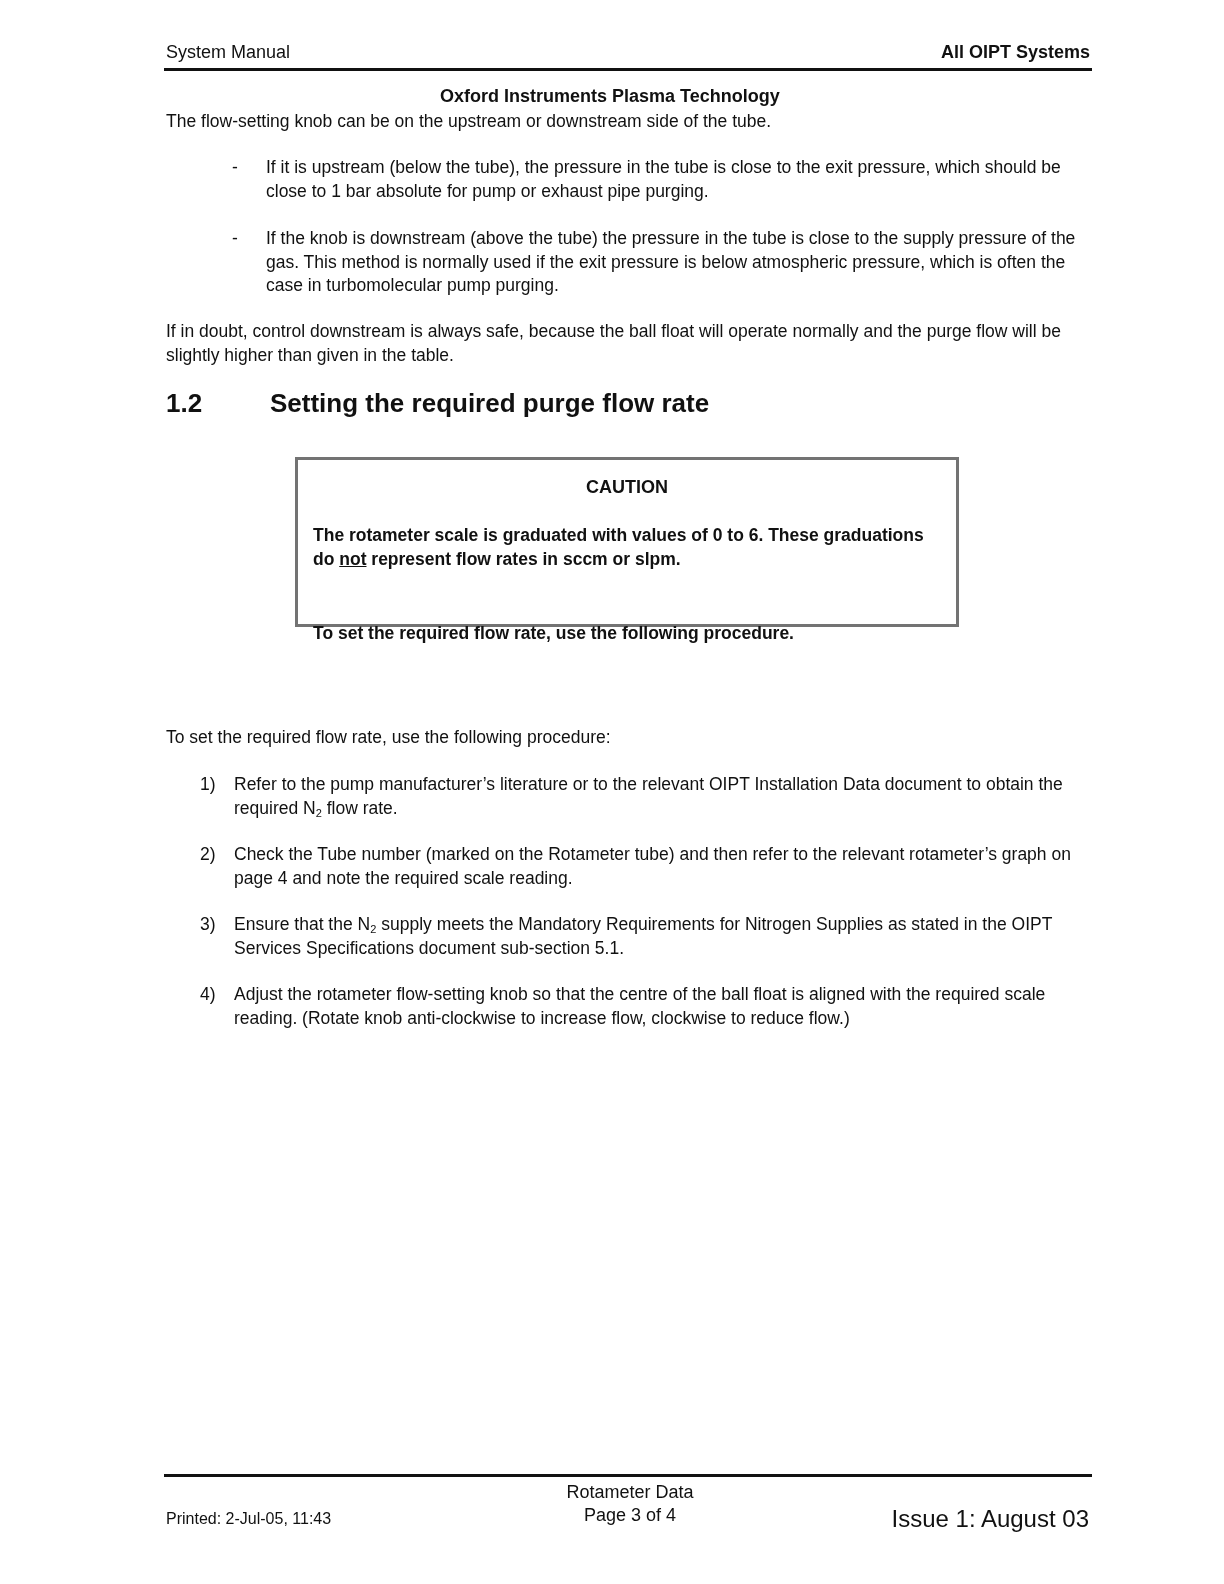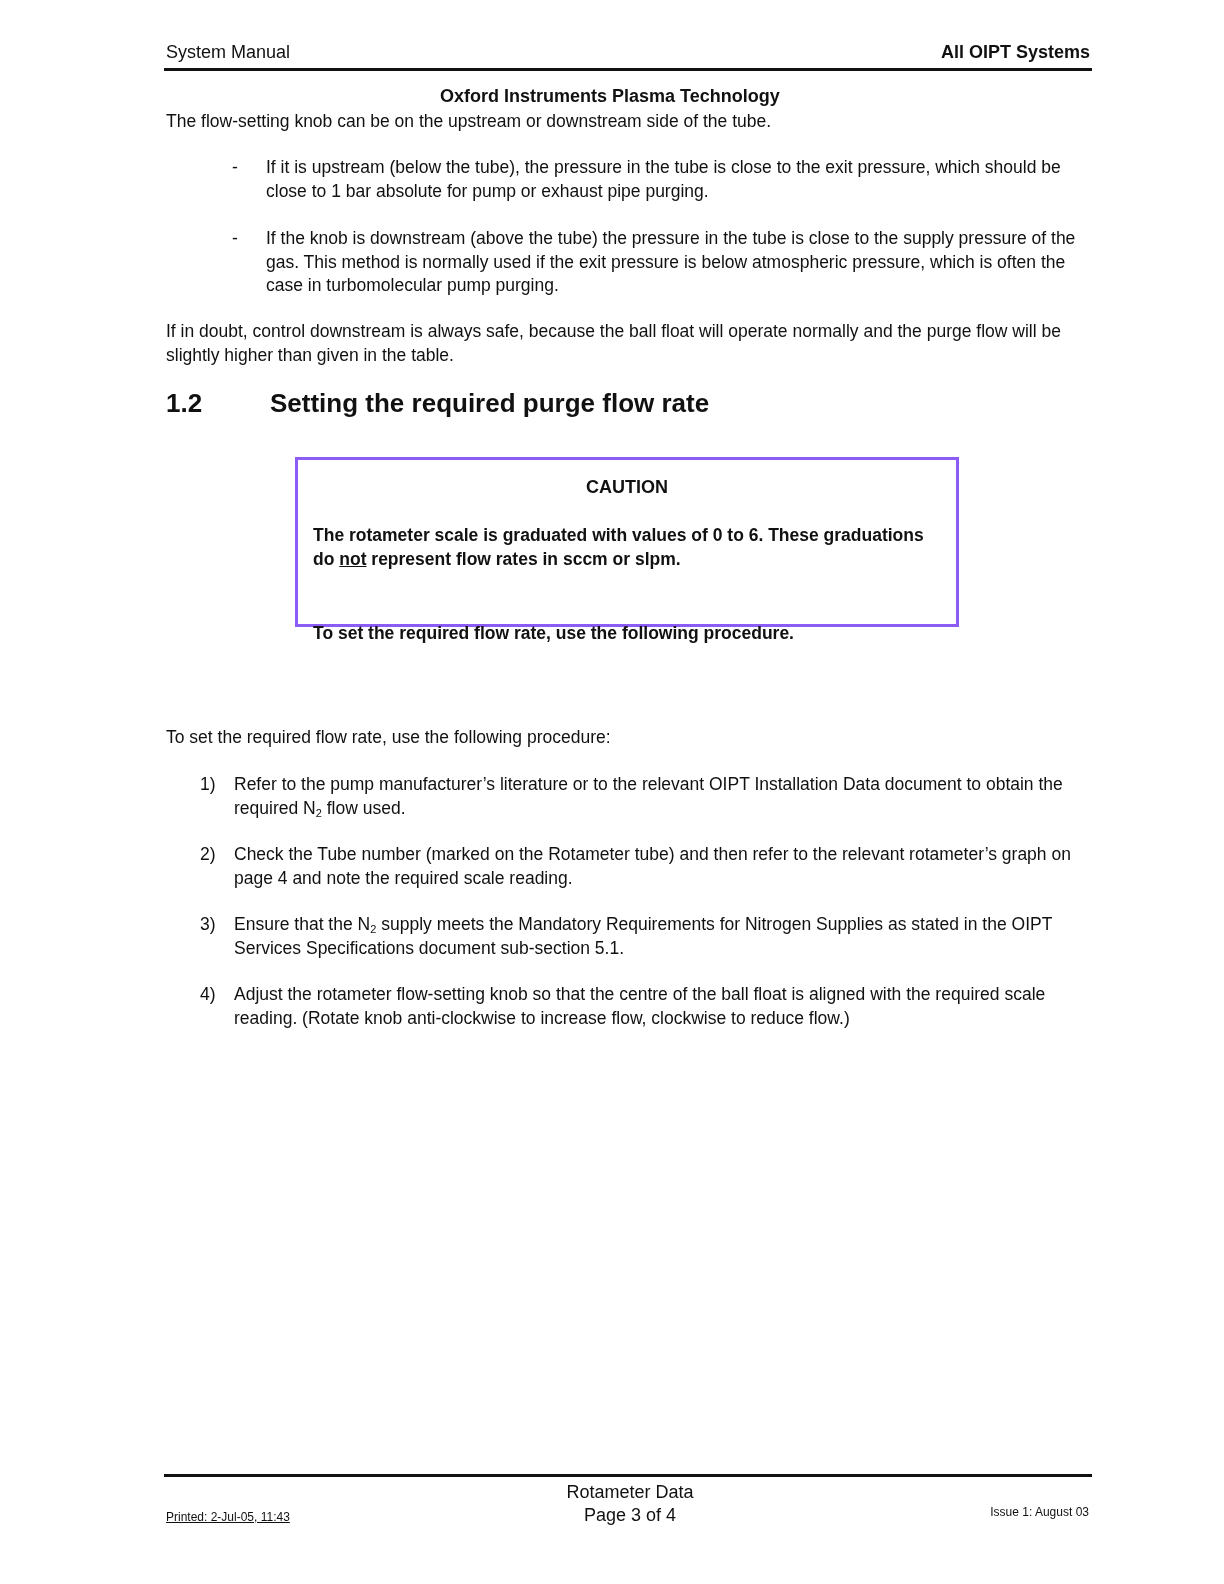--- a/index.html
+++ b/index.html
@@ -24,42 +24,42 @@
   .b1 { top: 156px; height: 50px; }
   .b2 { top: 227px; height: 74px; }
   .doubt { left: 166px; top: 320px; width: 930px; }
 
   .h2 { position: absolute; left: 166px; top: 388px; font-size: 26px; font-weight: bold; }
   .h2 .num { position: absolute; left: 0; top: 0; text-align: right; }
   .h2 .title { position: absolute; left: 104px; top: 0; white-space: nowrap; }
 
   .caution {
     position: absolute; left: 295px; top: 457px; width: 664px; height: 170px;
-    border: 3px solid #8b5cf6; box-sizing: border-box;
+    border: 3px solid #737373; box-sizing: border-box;
   }
   .caution .ctitle { position: absolute; left: 0; width: 100%; top: 17px; text-align: center; font-weight: bold; font-size: 18px; }
   .caution .cbody { position: absolute; left: 15px; top: 64px; width: 630px; font-weight: bold; font-size: 17.5px; line-height: 23.5px; }
   .caution .cbody u { text-decoration: underline; }
   .caution .cproc { position: absolute; left: 15px; top: 135px; width: 630px; font-weight: bold; font-size: 17.5px; margin-top: 28px; }
 
   .note { left: 166px; top: 656px; width: 930px; }
   .toset { left: 166px; top: 726px; width: 930px; }
 
   .step { position: absolute; left: 200px; width: 900px; font-size: 17.5px; line-height: 23.5px; }
   .step .n { position: absolute; left: 0; top: 0; }
   .step .t { position: absolute; left: 34px; top: 0; width: 860px; }
   .s1 { top: 773px; } .s2 { top: 843px; } .s3 { top: 913px; } .s4 { top: 983px; }
 
   sub { font-size: 11px; vertical-align: -3px; line-height: 0; }
 
   .footer-rule { position: absolute; left: 164px; top: 1474px; width: 928px; height: 3px; background: #111; }
   .footer-center1 { position: absolute; left: 0; width: 1260px; top: 1482px; text-align: center; font-size: 18px; }
   .footer-center2 { position: absolute; left: 0; width: 1260px; top: 1505px; text-align: center; font-size: 18px; }
-  .footer-left { position: absolute; left: 166px; top: 1510px; font-size: 12px; text-decoration: underline; }
-  .footer-right { position: absolute; right: 135px; top: 1505px; font-size: 12px; }
+  .footer-left { position: absolute; left: 166px; top: 1510px; font-size: 16px; }
+  .footer-right { position: absolute; right: 135px; top: 1505px; font-size: 24px; }
 </style>
 </head>
 <body>
 
 <div class="page">
 
   <div class="header">
     <span class="left">System Manual</span>
     <span class="center">Oxford Instruments Plasma Technology</span>
     <span class="right">All OIPT Systems</span>
@@ -88,21 +88,21 @@
     <div class="ctitle">CAUTION</div>
     <div class="cbody"><span>The rotameter scale is graduated with values of 0 to 6. These graduations do </span><u>not</u><span> represent flow rates in sccm or slpm.</span></div>
     <div class="cproc">To set the required flow rate, use the following procedure.</div>
   </div>
 
 
   <p class="p toset">To set the required flow rate, use the following procedure:</p>
 
   <div class="step s1">
     <span class="n">1)</span>
-    <span class="t"><span>Refer to the pump manufacturer’s literature or to the relevant OIPT Installation Data document to obtain the required N</span><sub>2</sub><span> flow used.</span></span>
+    <span class="t"><span>Refer to the pump manufacturer’s literature or to the relevant OIPT Installation Data document to obtain the required N</span><sub>2</sub><span> flow rate.</span></span>
   </div>
   <div class="step s2">
     <span class="n">2)</span>
     <span class="t">Check the Tube number (marked on the Rotameter tube) and then refer to the relevant rotameter’s graph on page 4 and note the required scale reading.</span>
   </div>
   <div class="step s3">
     <span class="n">3)</span>
     <span class="t"><span>Ensure that the N</span><sub>2</sub><span> supply meets the Mandatory Requirements for Nitrogen Supplies as stated in the OIPT Services Specifications document sub-section 5.1.</span></span>
   </div>
   <div class="step s4">

